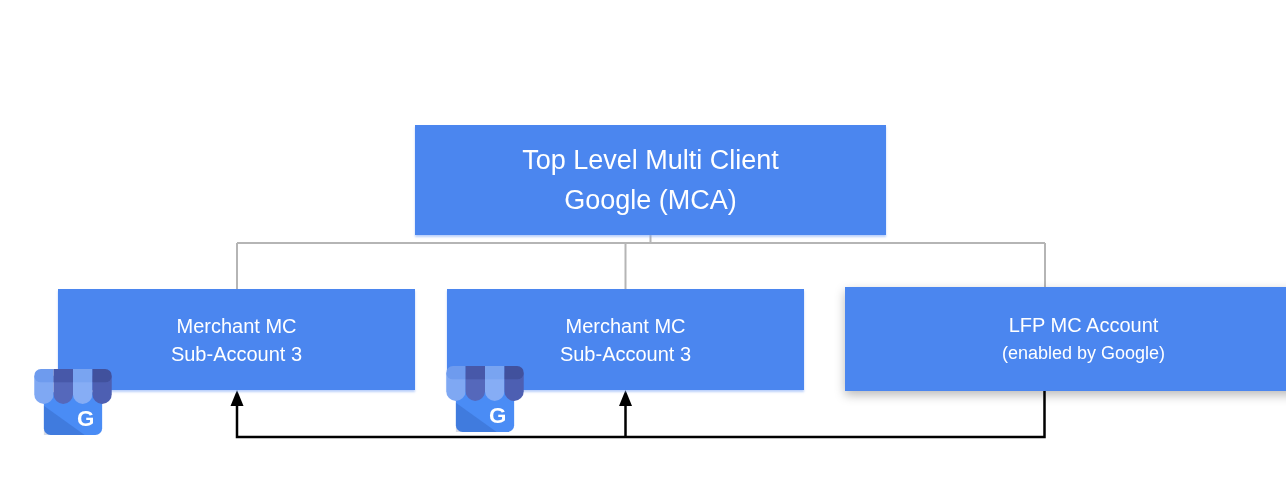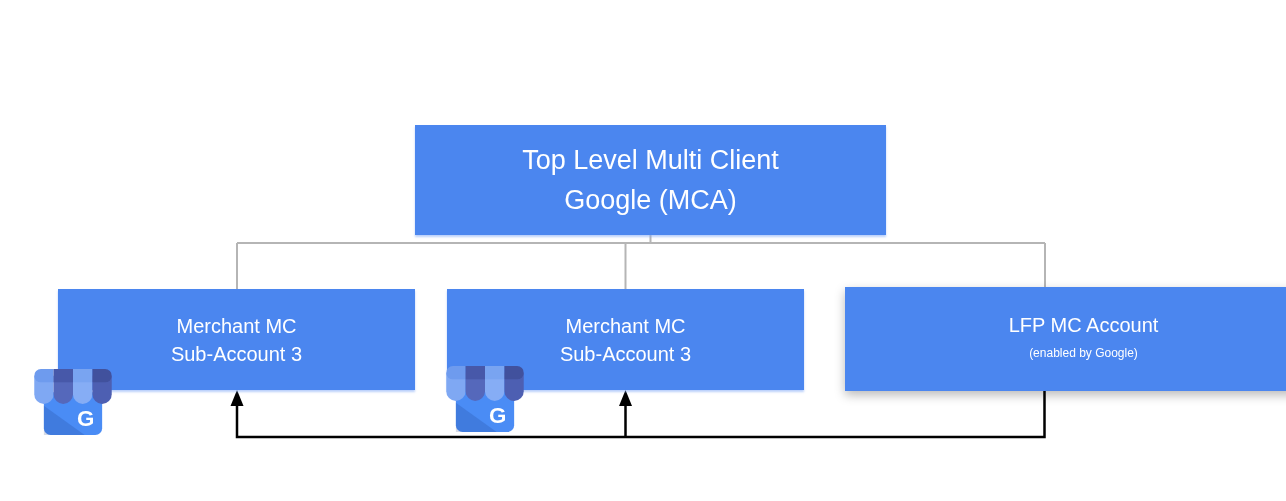--- a/index.html
+++ b/index.html
@@ -37,21 +37,21 @@
   #node-sub2 {
     left: 447px; top: 289px; width: 357px; height: 101px;
     font-size: 20px; line-height: 28px;
     box-shadow: 0 2px 2px rgba(130, 170, 245, 0.55);
   }
   #node-lfp {
     left: 845px; top: 287px; width: 477px; height: 104px;
     font-size: 20px; line-height: 28px;
     box-shadow: 0 4px 10px rgba(0, 0, 0, 0.28);
   }
-  #node-lfp .line2 { font-size: 12px; }
+  #node-lfp .line2 { font-size: 18px; }
   .connectors {
     position: absolute;
     left: 0; top: 0;
     pointer-events: none;
   }
   .gmb-icon {
     position: absolute;
     pointer-events: none;
   }
   #gmb-icon-1 { left: 34px; top: 367px; }

